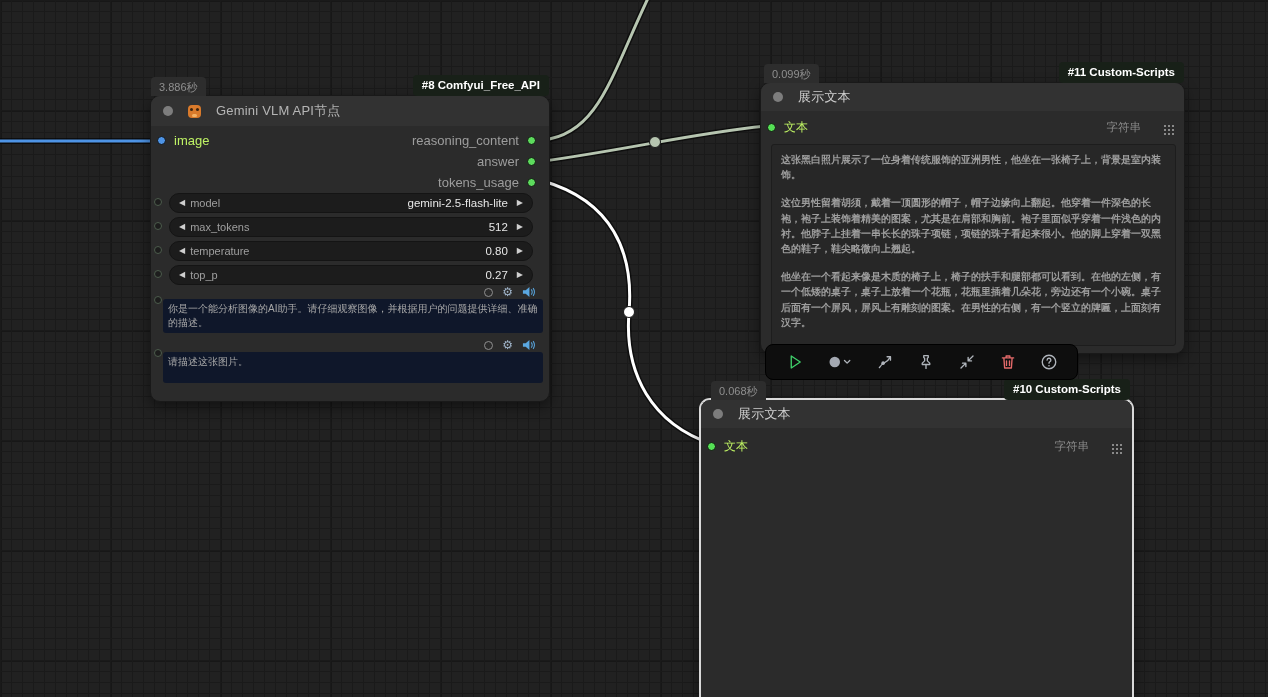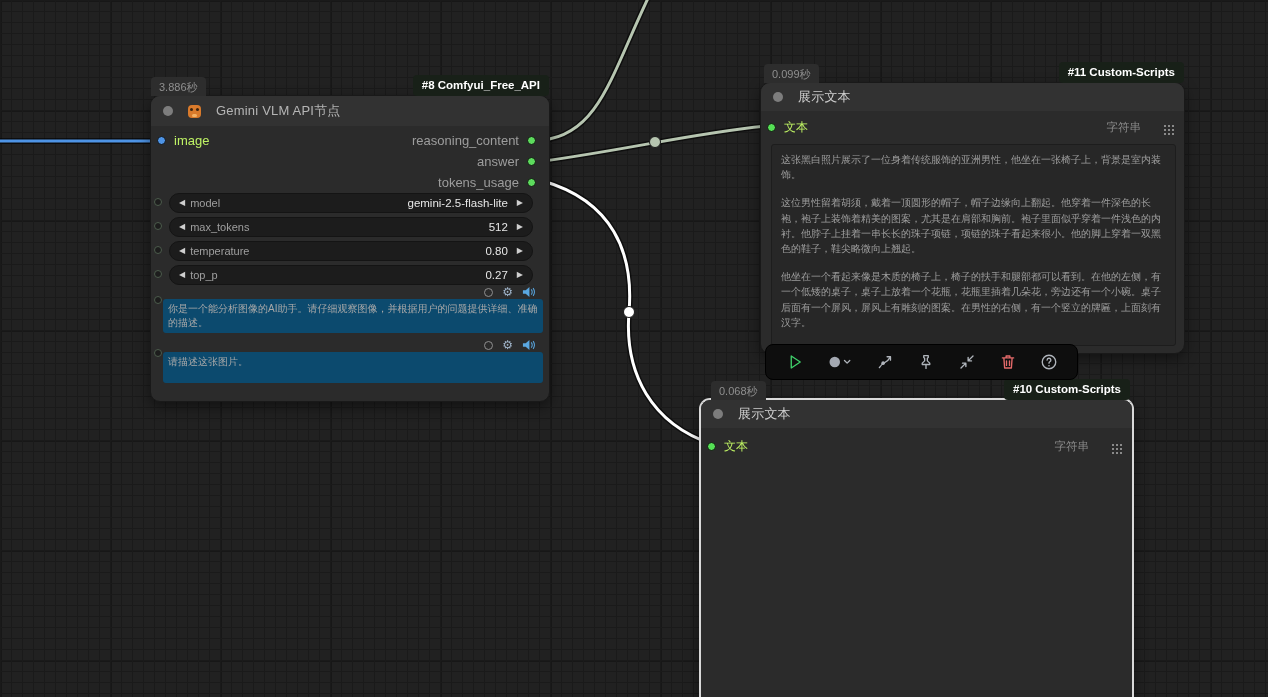--- a/index.html
+++ b/index.html
@@ -40,23 +40,23 @@
     padding:0 9px;color:#9f9f9f;font-size:11px;}
   .widget .wname{margin-left:5px;color:#9f9f9f;}
   .widget .wval{margin-left:auto;color:#e6e6e6;font-size:11.5px;}
   .warrow{color:#cfcfcf;font-size:8px;line-height:1;}
   .warrow.r{margin-left:9px;}
   .wsock{position:absolute;left:3px;width:8px;height:8px;border-radius:50%;
     background:#1d1d1d;border:1px solid #4c5c4c;}
   .iconrow{position:absolute;right:14px;height:12px;display:flex;align-items:center;gap:9px;}
   .mini-circle{width:9px;height:9px;border-radius:50%;border:1.5px solid #8f8f8f;}
   .mini-gear{color:#9fb3c8;font-size:12px;line-height:1;}
-  .ta{position:absolute;background:#0c4a6e;border-radius:3px;color:#a8a8a8;
+  .ta{position:absolute;background:#0f172a;border-radius:3px;color:#a8a8a8;
     font-size:10px;line-height:1.42;padding:3px 5px;overflow:hidden;}
-  .ta.big{background:#272727;border:1px solid #1d1d1d;color:#9d9d9d;line-height:1.52;padding:7px 9px;}
+  .ta.big{background:#272727;border:1px solid #1d1d1d;color:#9d9d9d;line-height:1.52;padding:7px 9px;font-weight:bold;}
   .ta.big p{margin:0 0 13px;}
   .typebox{margin-left:auto;display:flex;align-items:flex-end;gap:23px;}
   .typelabel{font-size:11.5px;color:#8a8a8a;}
   #toolbar{position:absolute;left:765px;top:344px;width:313px;height:36px;z-index:5;
     background:#0e0e0e;border:1px solid #000;border-radius:8px;display:flex;
     align-items:center;justify-content:space-around;padding:0 8px;}
   .tbtn{width:26px;height:26px;display:flex;align-items:center;justify-content:center;
     background:none;border:none;padding:0;cursor:pointer;}
   .tbtn svg{display:block;}
   .icn{stroke:#b0b5bc;fill:none;stroke-width:1.8;stroke-linecap:round;stroke-linejoin:round;}

